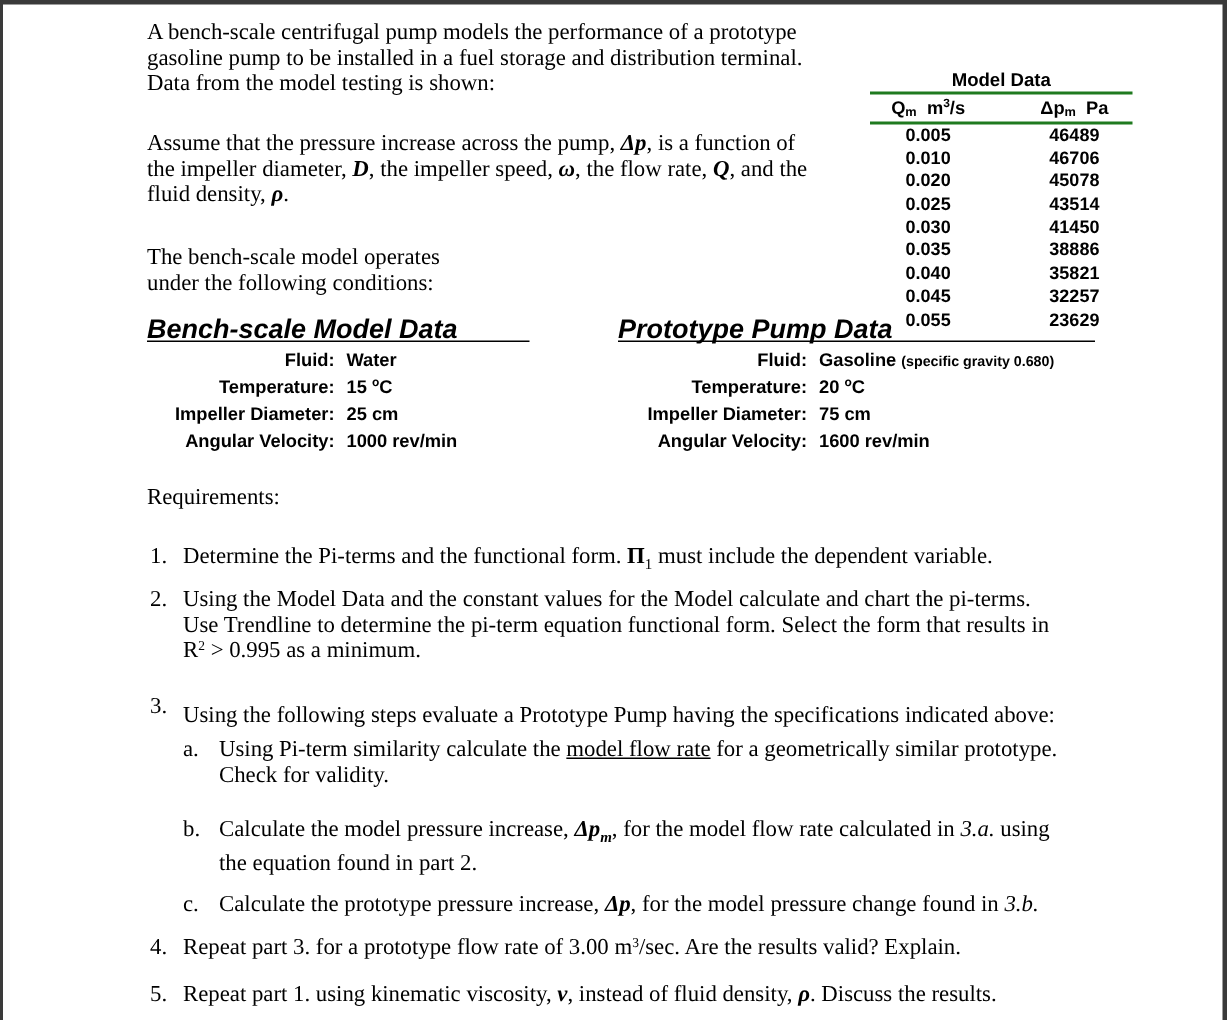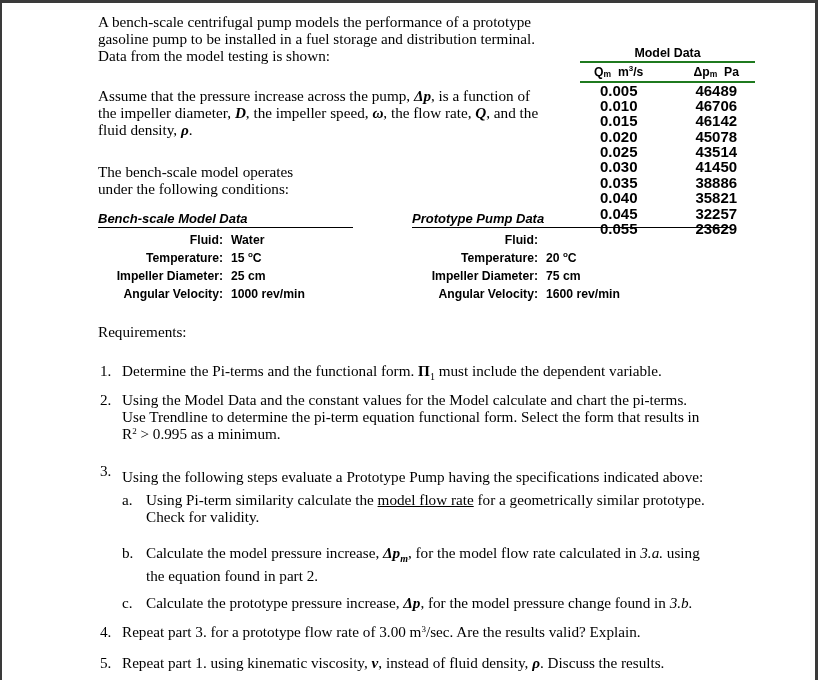--- a/index.html
+++ b/index.html
@@ -17,29 +17,29 @@
   #intro p { margin: 0; }
   #assume { left: 96px; top: 84px; width: 475px; }
   #operates { left: 96px; top: 160px; width: 300px; }
 
   
   #model-data { left: 578px; top: 1px; width: 175px; margin-top: 42px; }
   #model-data .title { text-align: center; font-size: 12.4px; height: 15px; line-height: 15px; }
   #model-data .rule { height: 2px; background: #1f7a1f; }
   #model-data .hdr { display: flex; height: 18px; line-height: 18px; font-size: 12.2px; }
   #model-data .hdr span { flex: 1; text-align: center; }
-  #model-data .row { display: flex; font-size: 15px; height: 15.4px; line-height: 15.4px; }
+  #model-data .row { display: flex; font-size: 12px; height: 15.4px; line-height: 15.4px; }
   #model-data .row span { flex: 1; text-align: center; }
   #model-data .row span.p { padding-left: 20px; }
   sub.s { font-size: 8.5px; vertical-align: -1px; }
   sup.s { font-size: 8px; vertical-align: 5px; line-height: 0; }
 
   
   .spec { position: absolute; }
-  .spec .head { font-style: italic; font-size: 13px; border-bottom: 1.5px solid #000; padding-bottom: 1px; height: 14px; line-height: 14px; }
+  .spec .head { font-style: italic; font-size: 18px; border-bottom: 1.5px solid #000; padding-bottom: 1px; height: 14px; line-height: 14px; }
   .spec .line { display: flex; height: 18px; line-height: 18px; font-size: 12.2px; }
   .spec .lab { text-align: right; padding-right: 8px; }
   .spec .small { font-size: 9.5px; }
   #bench { left: 96px; top: 209px; width: 255px; }
   #bench .lab { width: 125px; }
   #proto { left: 410px; top: 209px; width: 400px; }
   #proto .lab { width: 126px; }
 
   #req-heading { left: 96px; top: 320px; }
   .item { position: absolute; }
@@ -81,24 +81,20 @@
   <div id="rows">
       <div class="row">
         <span>0.005</span>
         <span class="p">46489</span>
       </div>
       <div class="row">
         <span>0.010</span>
         <span class="p">46706</span>
       </div>
       <div class="row">
-        <span>0.015</span>
-        <span class="p">46142</span>
-      </div>
-      <div class="row">
         <span>0.020</span>
         <span class="p">45078</span>
       </div>
       <div class="row">
         <span>0.025</span>
         <span class="p">43514</span>
       </div>
       <div class="row">
         <span>0.030</span>
         <span class="p">41450</span>
@@ -139,20 +135,21 @@
   <div class="line">
       <span class="lab">Angular Velocity:</span>
       <span>1000 rev/min</span>
     </div>
 </div>
 
 <div id="proto" class="spec sans">
   <div class="head" style="width:318px">Prototype Pump Data</div>
   <div class="line" style="margin-top:3px">
       <span class="lab">Fluid:</span>
+      <span><span>Gasoline </span><span class="small">(specific gravity 0.680)</span></span>
     </div>
   <div class="line">
       <span class="lab">Temperature:</span>
       <span><span>20 </span><sup class="s">o</sup><span>C</span></span>
     </div>
   <div class="line">
       <span class="lab">Impeller Diameter:</span>
       <span>75 cm</span>
     </div>
   <div class="line">

